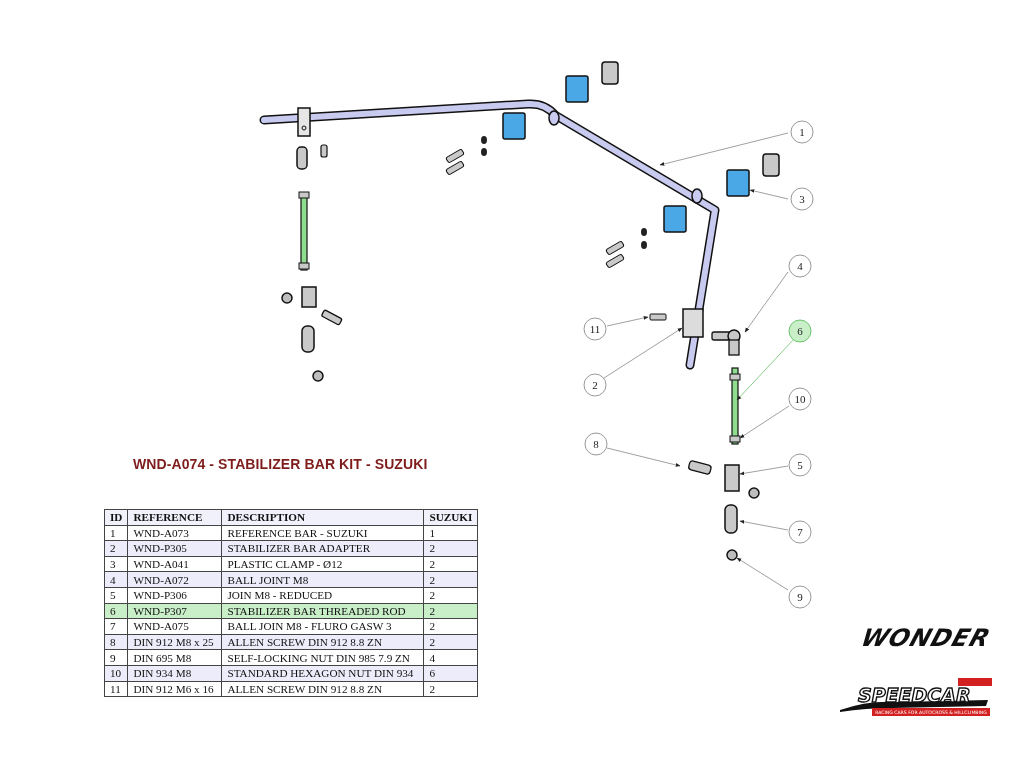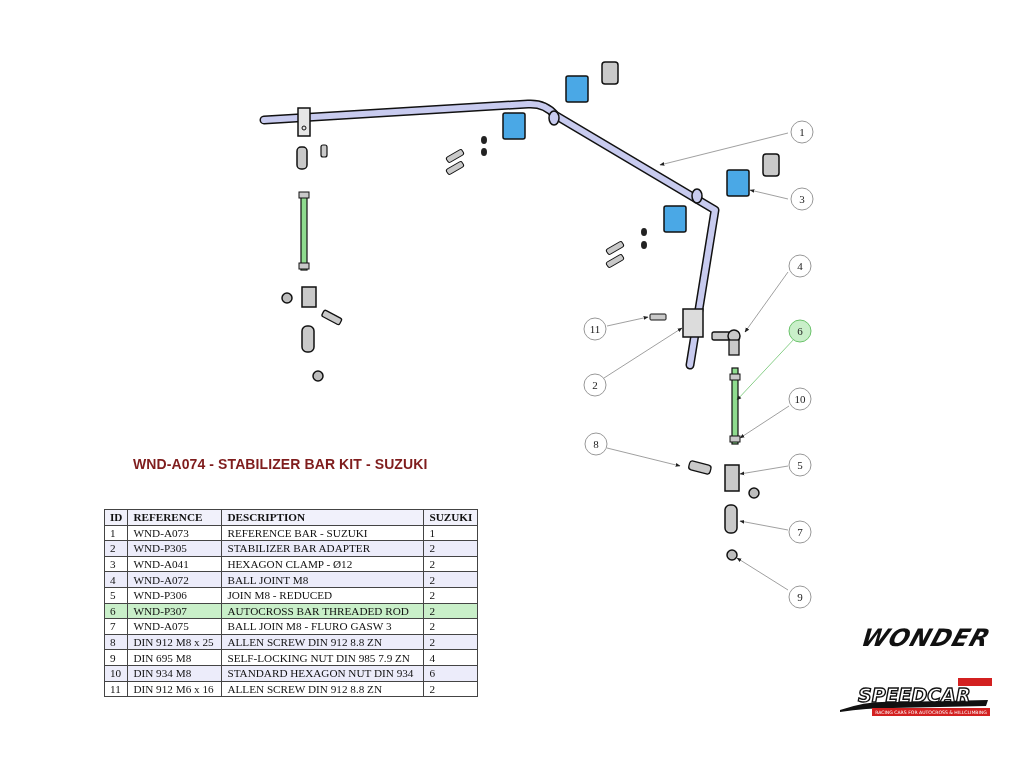--- a/index.html
+++ b/index.html
@@ -188,39 +188,39 @@
       </tr>
       <tr class="alt">
         <td>2</td>
         <td>WND-P305</td>
         <td>STABILIZER BAR ADAPTER</td>
         <td>2</td>
       </tr>
       <tr>
         <td>3</td>
         <td>WND-A041</td>
-        <td>HEXAGON CLAMP - Ø12</td>
+        <td>PLASTIC CLAMP - Ø12</td>
         <td>2</td>
       </tr>
       <tr class="alt">
         <td>4</td>
         <td>WND-A072</td>
         <td>BALL JOINT M8</td>
         <td>2</td>
       </tr>
       <tr>
         <td>5</td>
         <td>WND-P306</td>
         <td>JOIN M8 - REDUCED</td>
         <td>2</td>
       </tr>
       <tr class="hl">
         <td>6</td>
         <td>WND-P307</td>
-        <td>AUTOCROSS BAR THREADED ROD</td>
+        <td>STABILIZER BAR THREADED ROD</td>
         <td>2</td>
       </tr>
       <tr>
         <td>7</td>
         <td>WND-A075</td>
         <td>BALL JOIN M8 - FLURO GASW 3</td>
         <td>2</td>
       </tr>
       <tr class="alt">
         <td>8</td>

